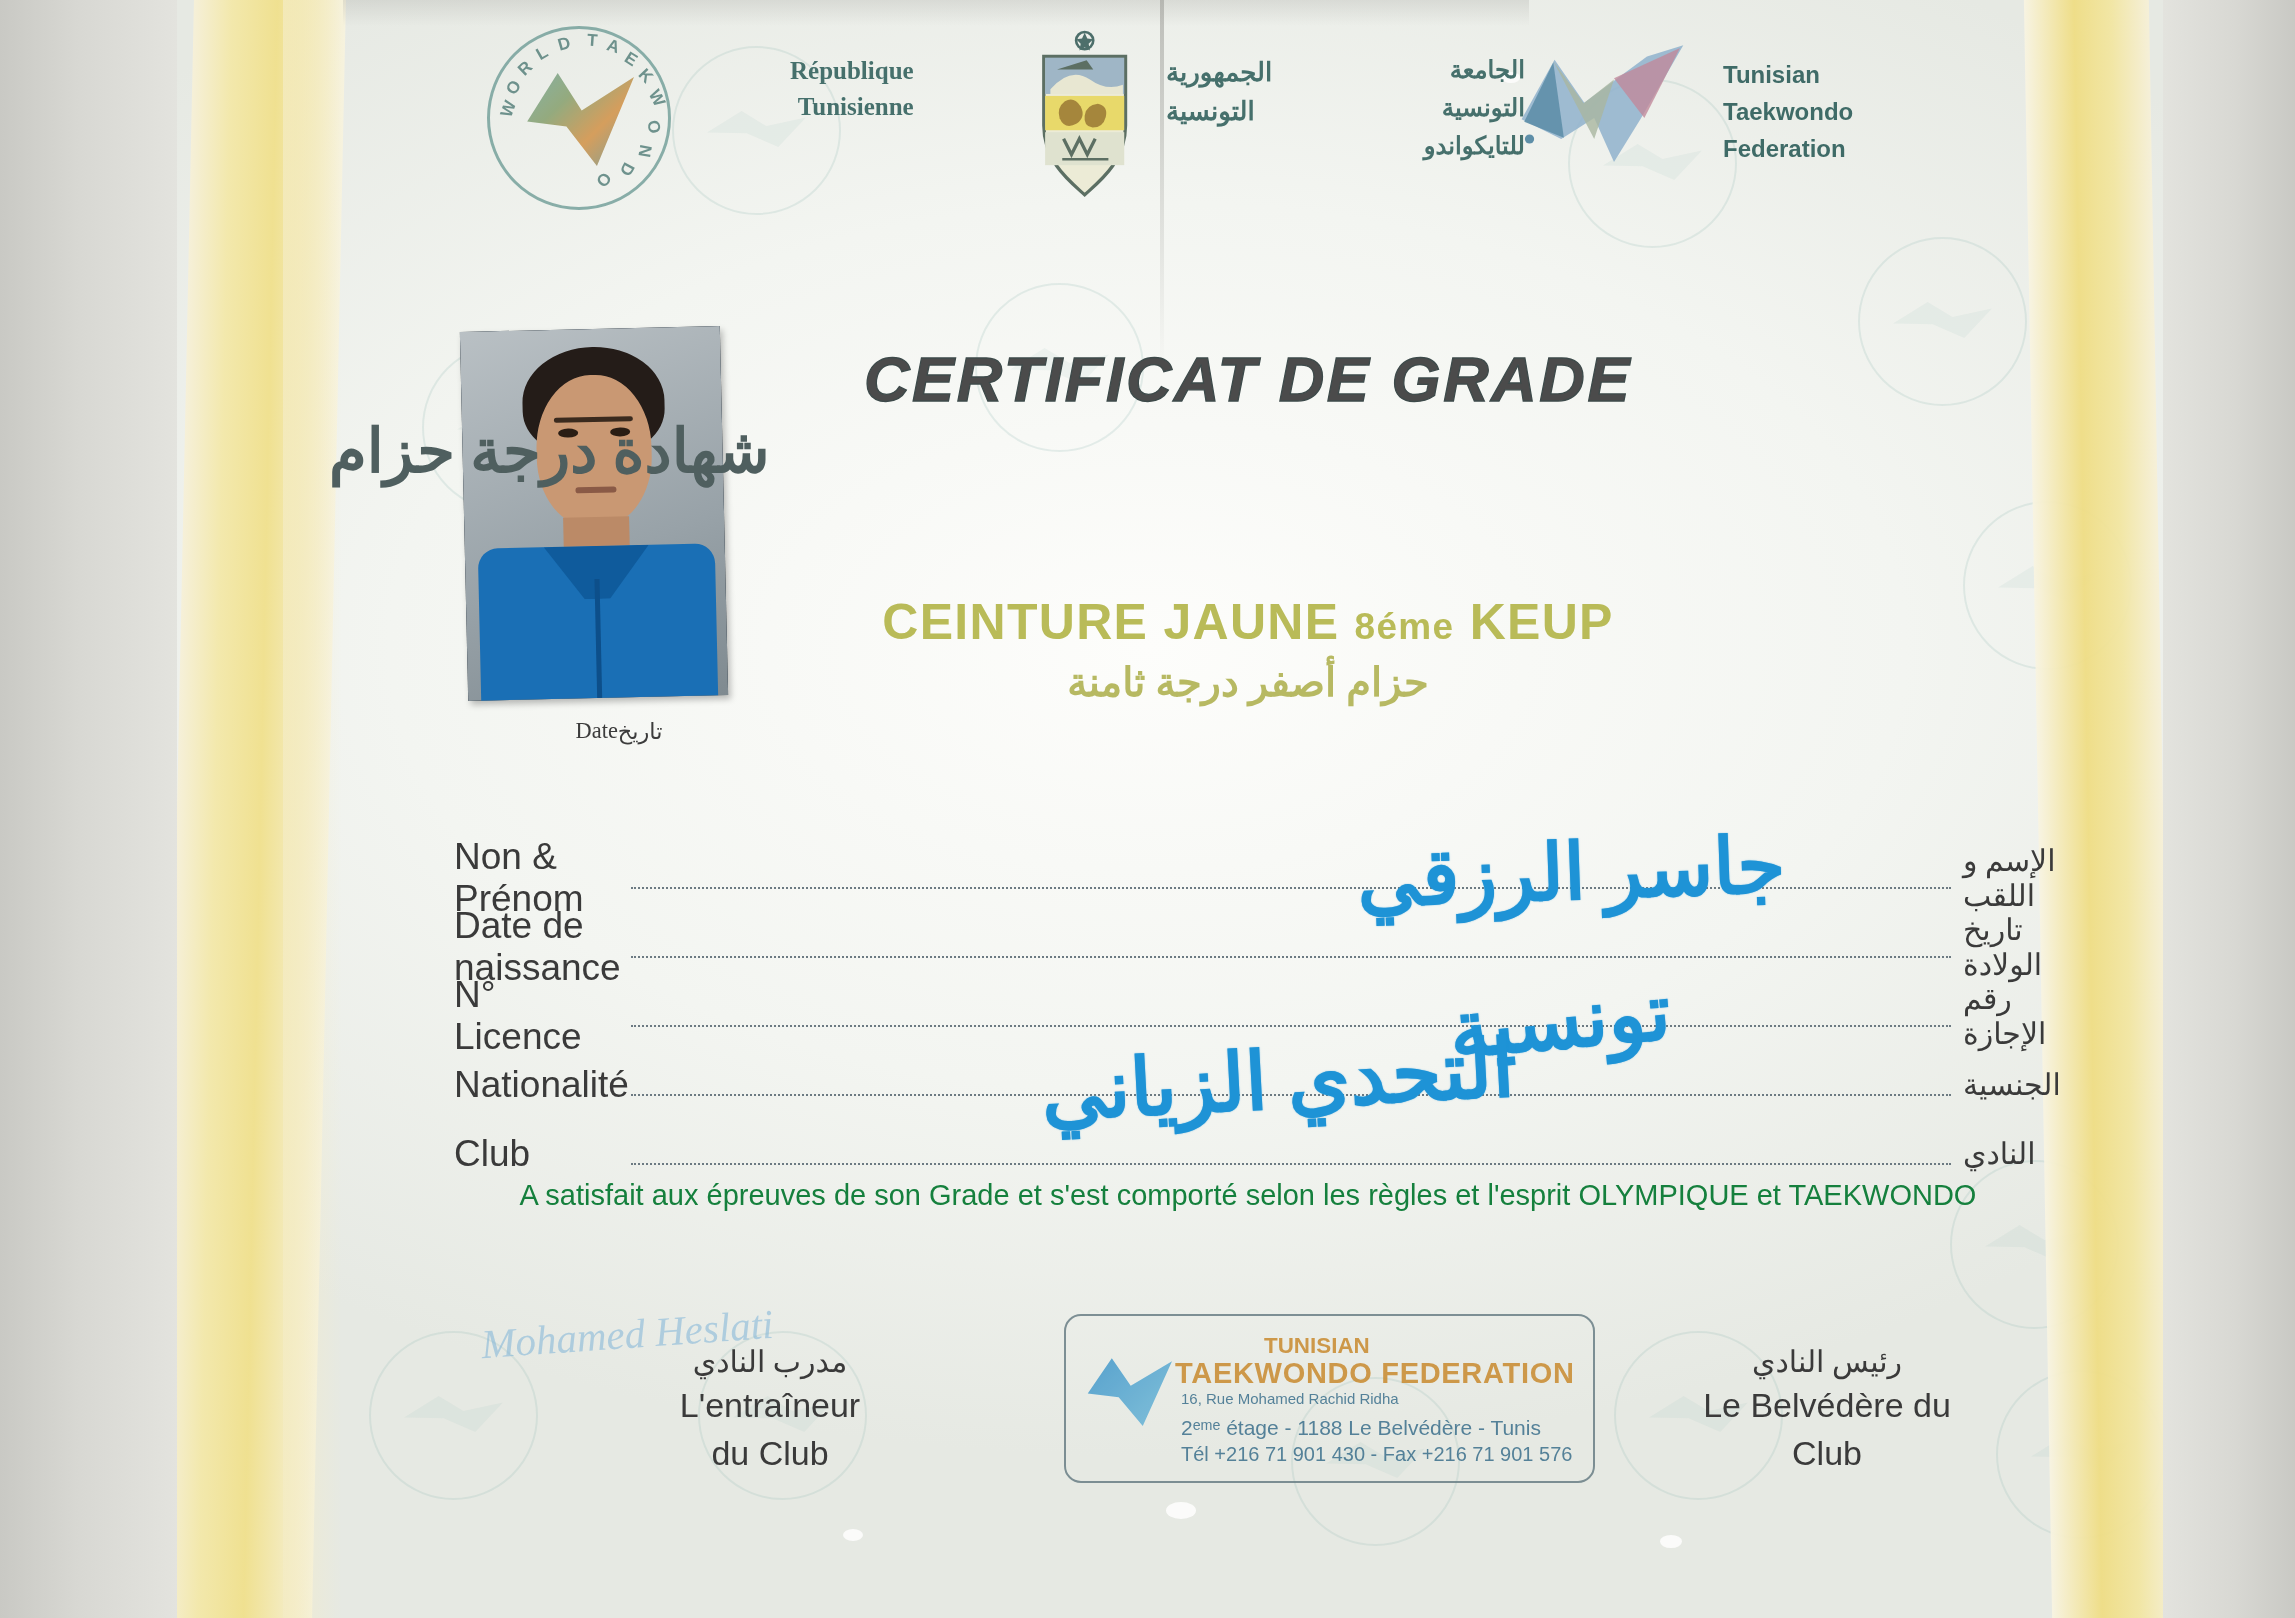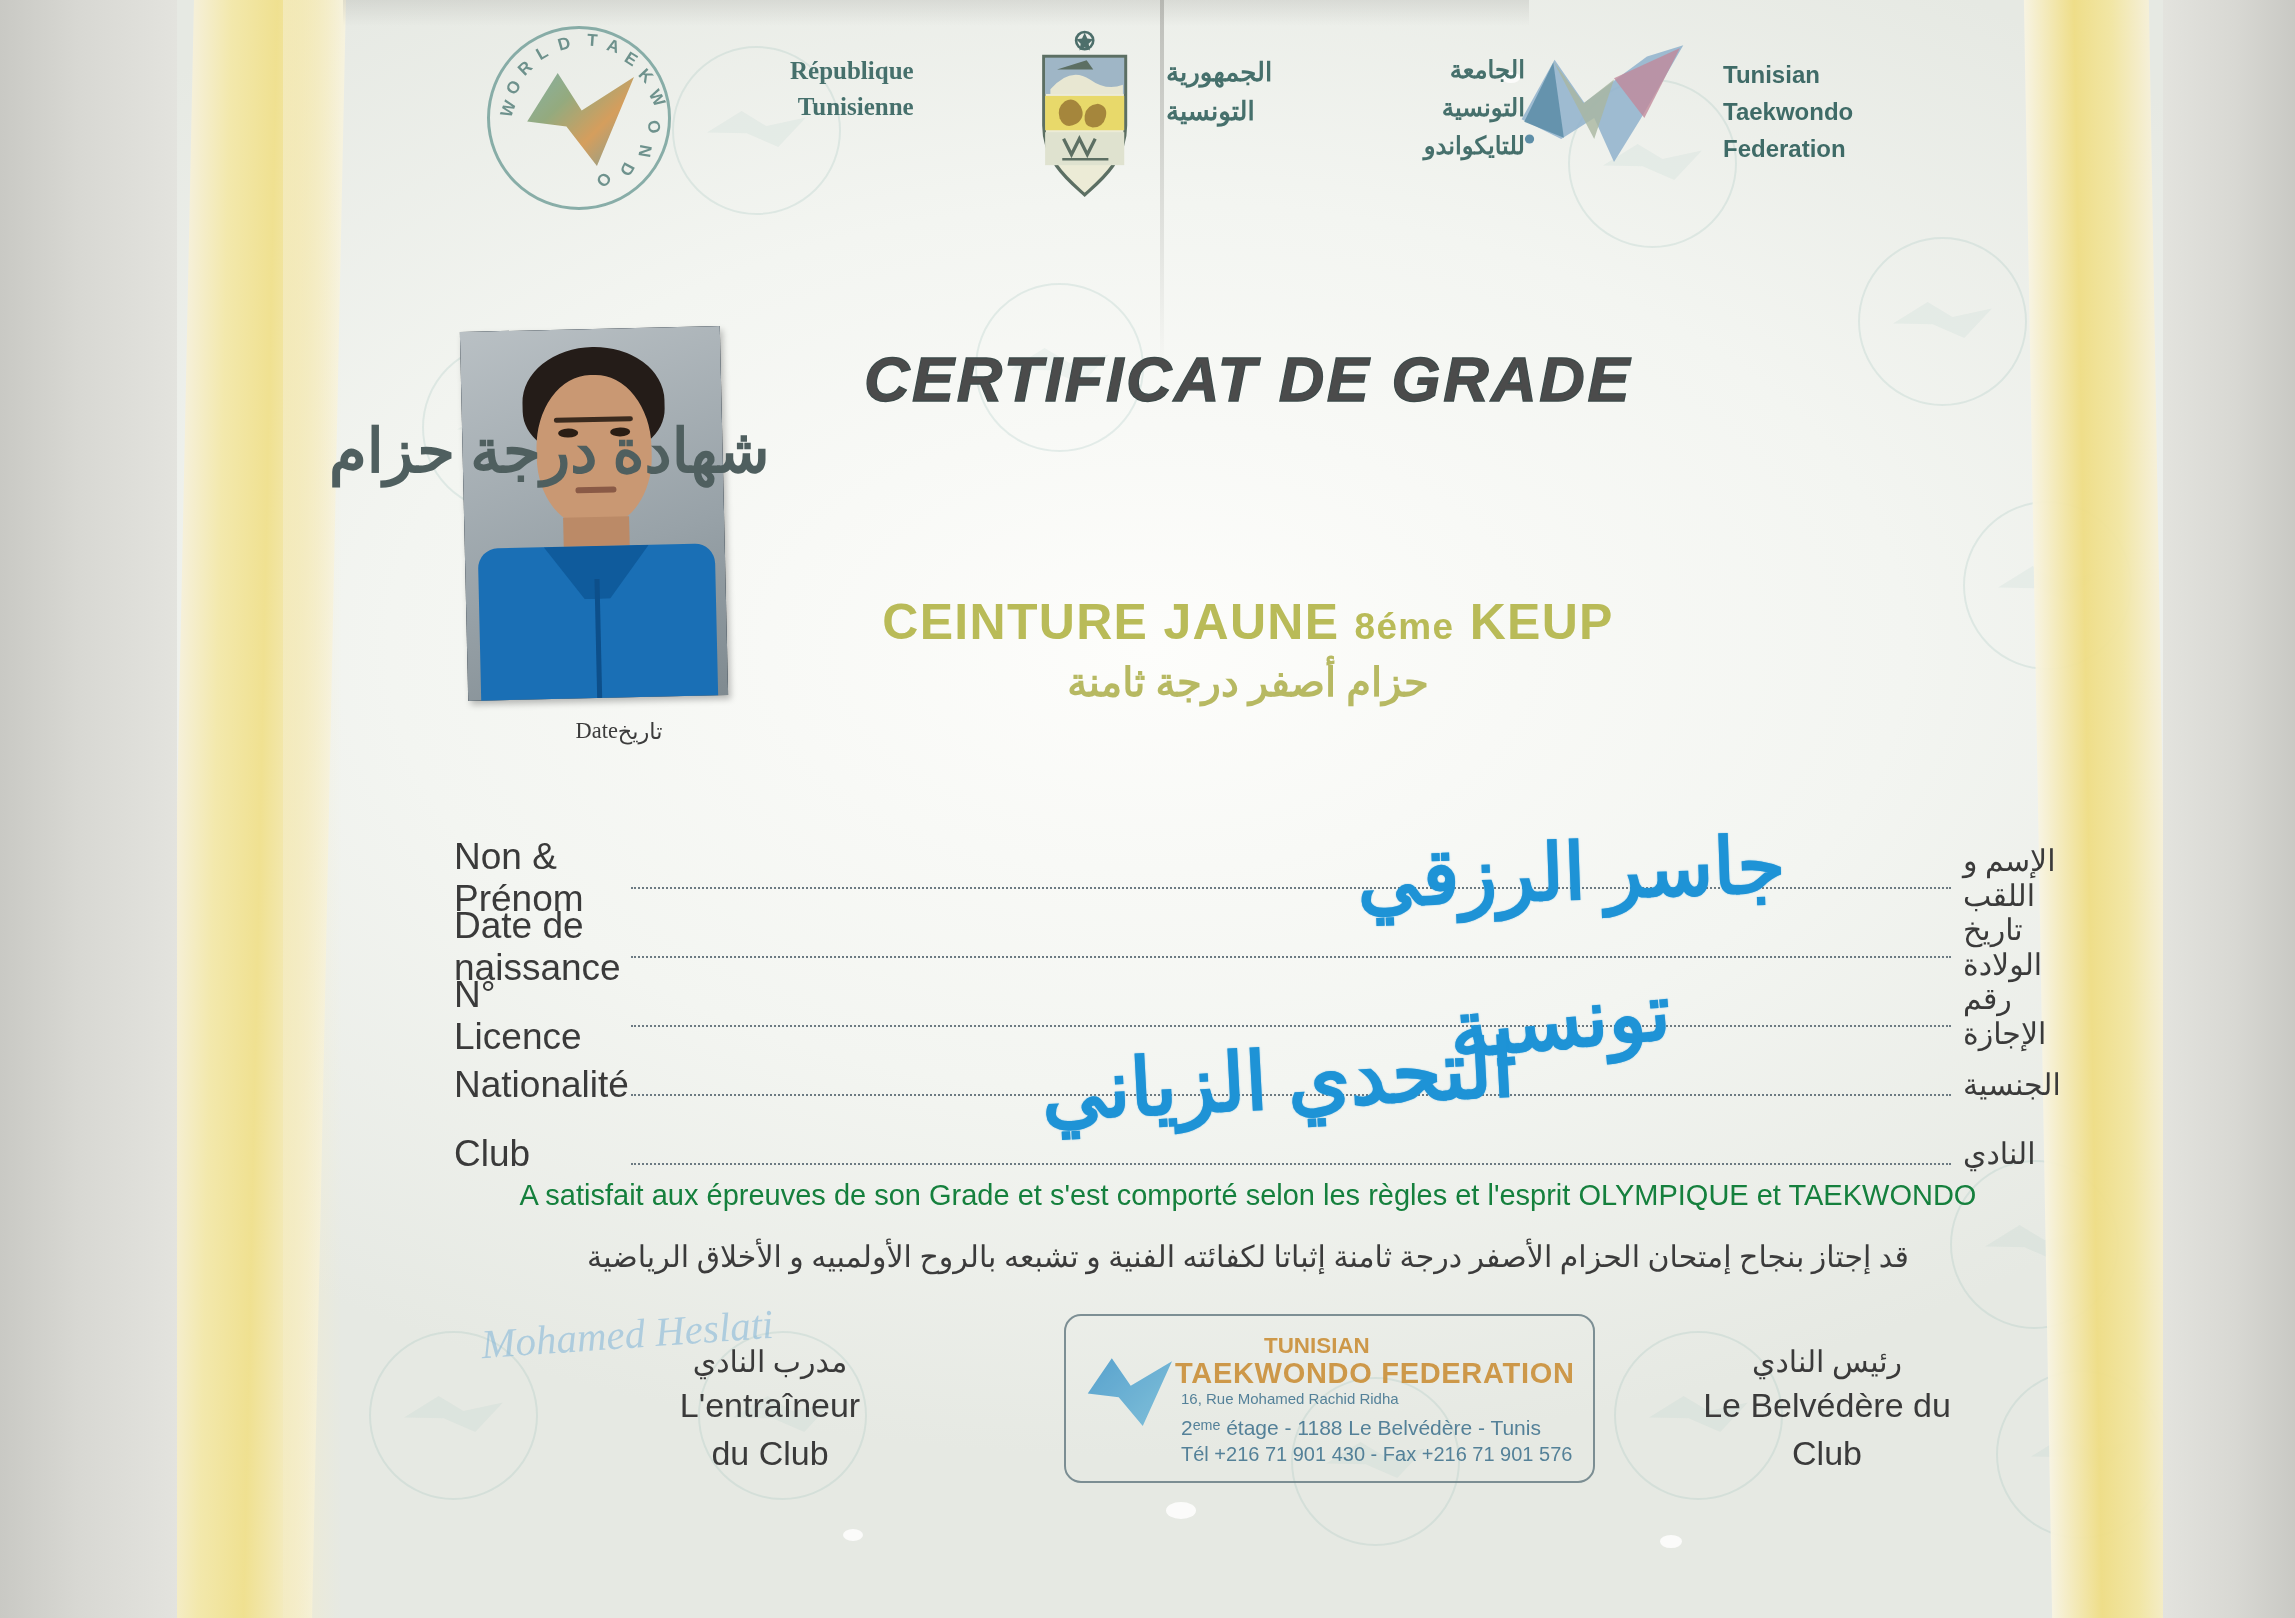--- a/index.html
+++ b/index.html
@@ -425,21 +425,20 @@
         <div class="fline"></div>
         <div class="flabel-ar">النادي</div>
       </div>
     </div>
 
     <div class="hand" id="hw-name">جاسر الرزقي</div>
     <div class="hand" id="hw-nat">تونسية</div>
     <div class="hand" id="hw-club">التحدي الزياني</div>
 
     <div class="stmt-fr">A satisfait aux épreuves de son Grade et s'est comporté selon les règles et l'esprit OLYMPIQUE et TAEKWONDO</div>
-    <div class="stmt-ar">قد إجتاز بنجاح إمتحان الحزام الأصفر درجة ثامنة إثباتا لكفائته الفنية و تشبعه بالروح الأولمبيه و الأخلاق الرياضية</div>
 
     <div class="coach-stamp">Mohamed Heslati</div>
 
     <div class="sig-left">
       <div class="sig-ar">مدرب النادي</div>
       <div class="sig-fr">L'entraîneur</div>
       <div class="sig-fr">du Club</div>
     </div>
 
     <div class="sig-right">

